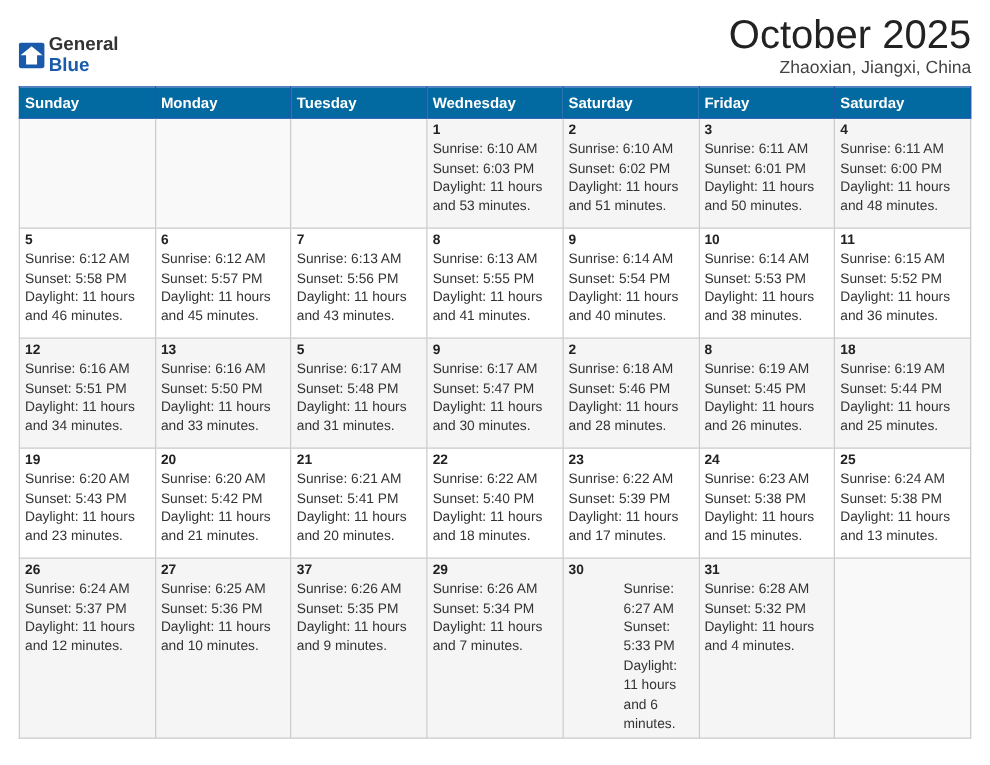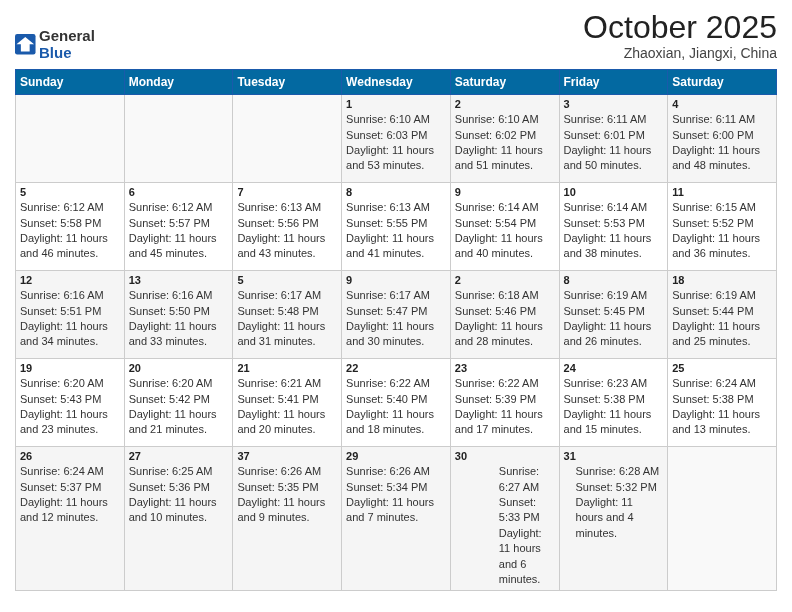--- a/index.html
+++ b/index.html
@@ -316,21 +316,21 @@
 Daylight: 11 hours and 7 minutes.</div>
           </td>
           <td>
             <span class="day-num">30</span>
             <div class="day-info" style="white-space: pre-line; margin-left: 44px;">Sunrise: 6:27 AM
 Sunset: 5:33 PM
 Daylight: 11 hours and 6 minutes.</div>
           </td>
           <td>
             <span class="day-num">31</span>
-            <div class="day-info" style="white-space: pre-line; margin-left: 12px;">Sunrise: 6:28 AM
+            <div class="day-info" style="white-space: pre-line;">Sunrise: 6:28 AM
 Sunset: 5:32 PM
 Daylight: 11 hours and 4 minutes.</div>
           </td>
           <td class="empty-cell"></td>
         </tr>
       </tbody>
   </table>
 </div>
 
 </body></html>

